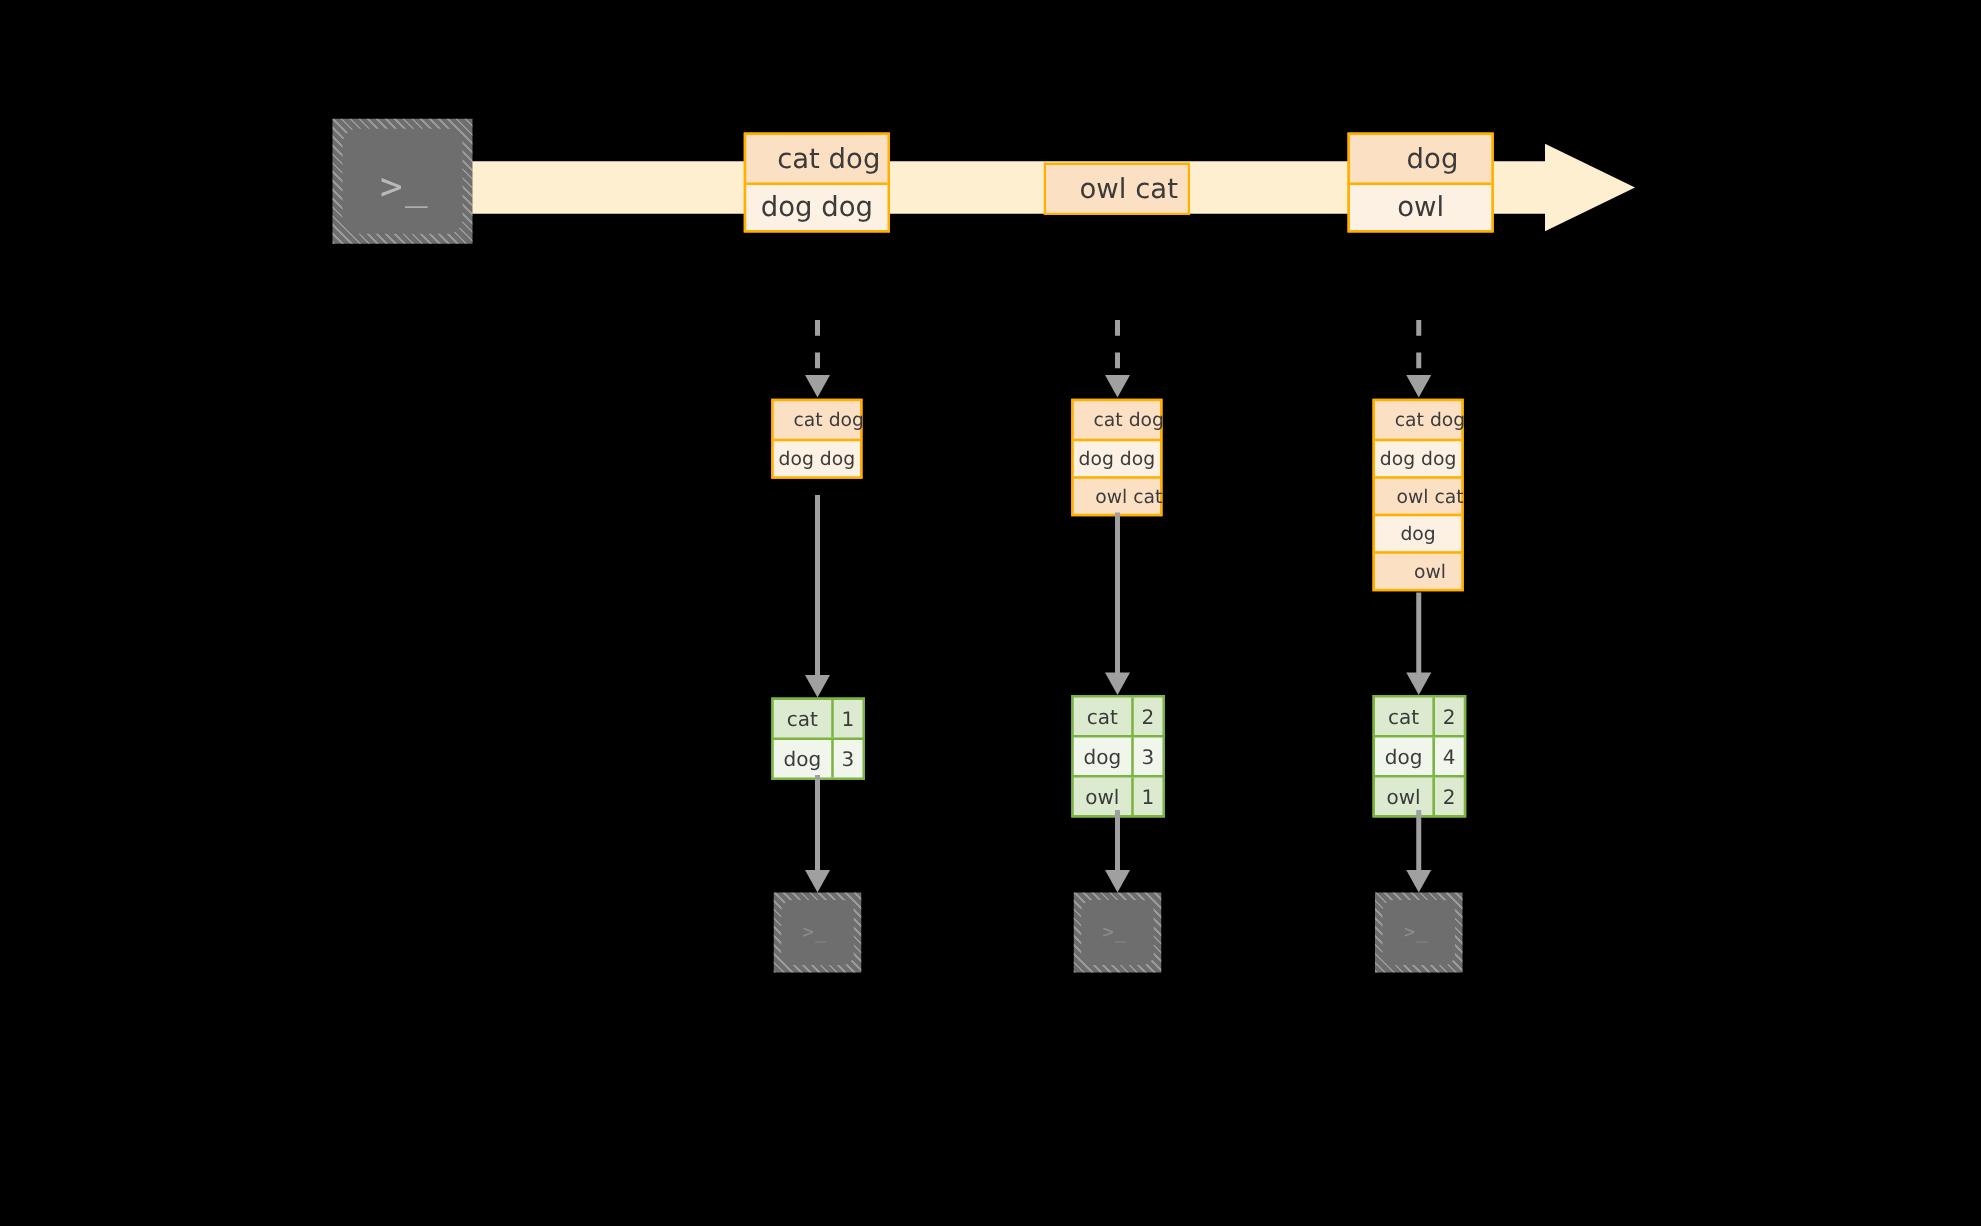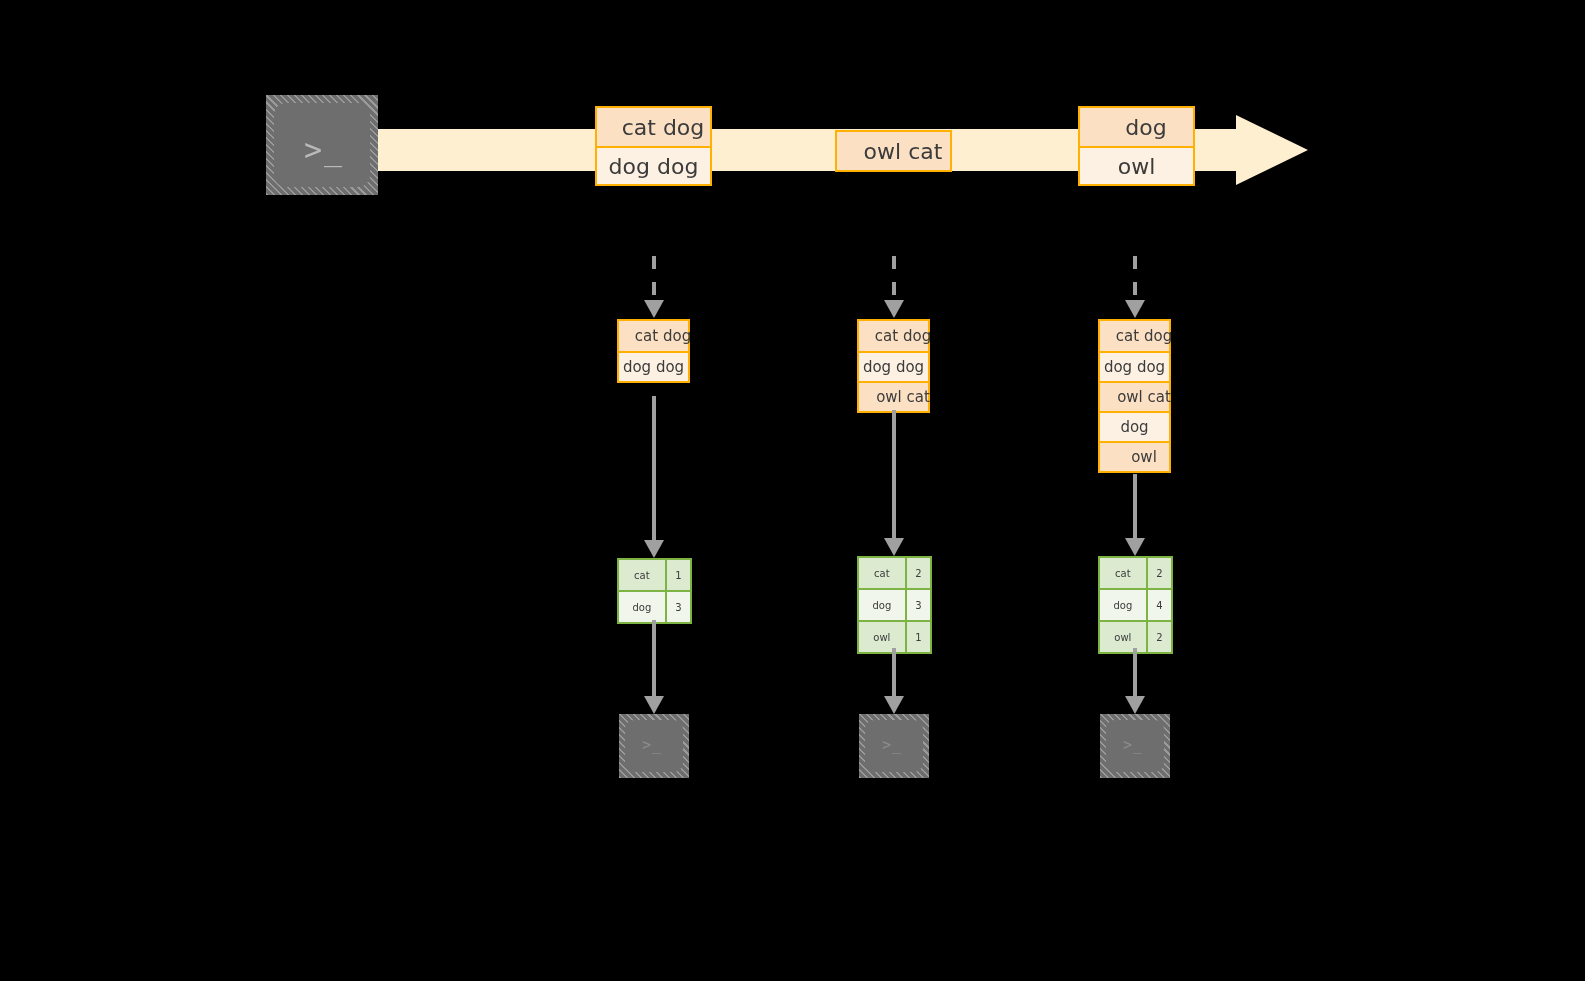--- a/index.html
+++ b/index.html
@@ -125,21 +125,21 @@
     height: 30px;
   }
   .res-table .row + .row {
     border-top: 2.5px solid #7cb342;
   }
   .res-table .word,
   .res-table .count {
     box-sizing: border-box;
     display: flex;
     align-items: center;
-    font-size: 10px;
+    font-size: 16px;
     color: #3b3b3b;
     white-space: nowrap;
   }
   .res-table .word {
     width: 47px;
     justify-content: center;
   }
   .res-table .count {
     width: 26px;
     justify-content: center;

